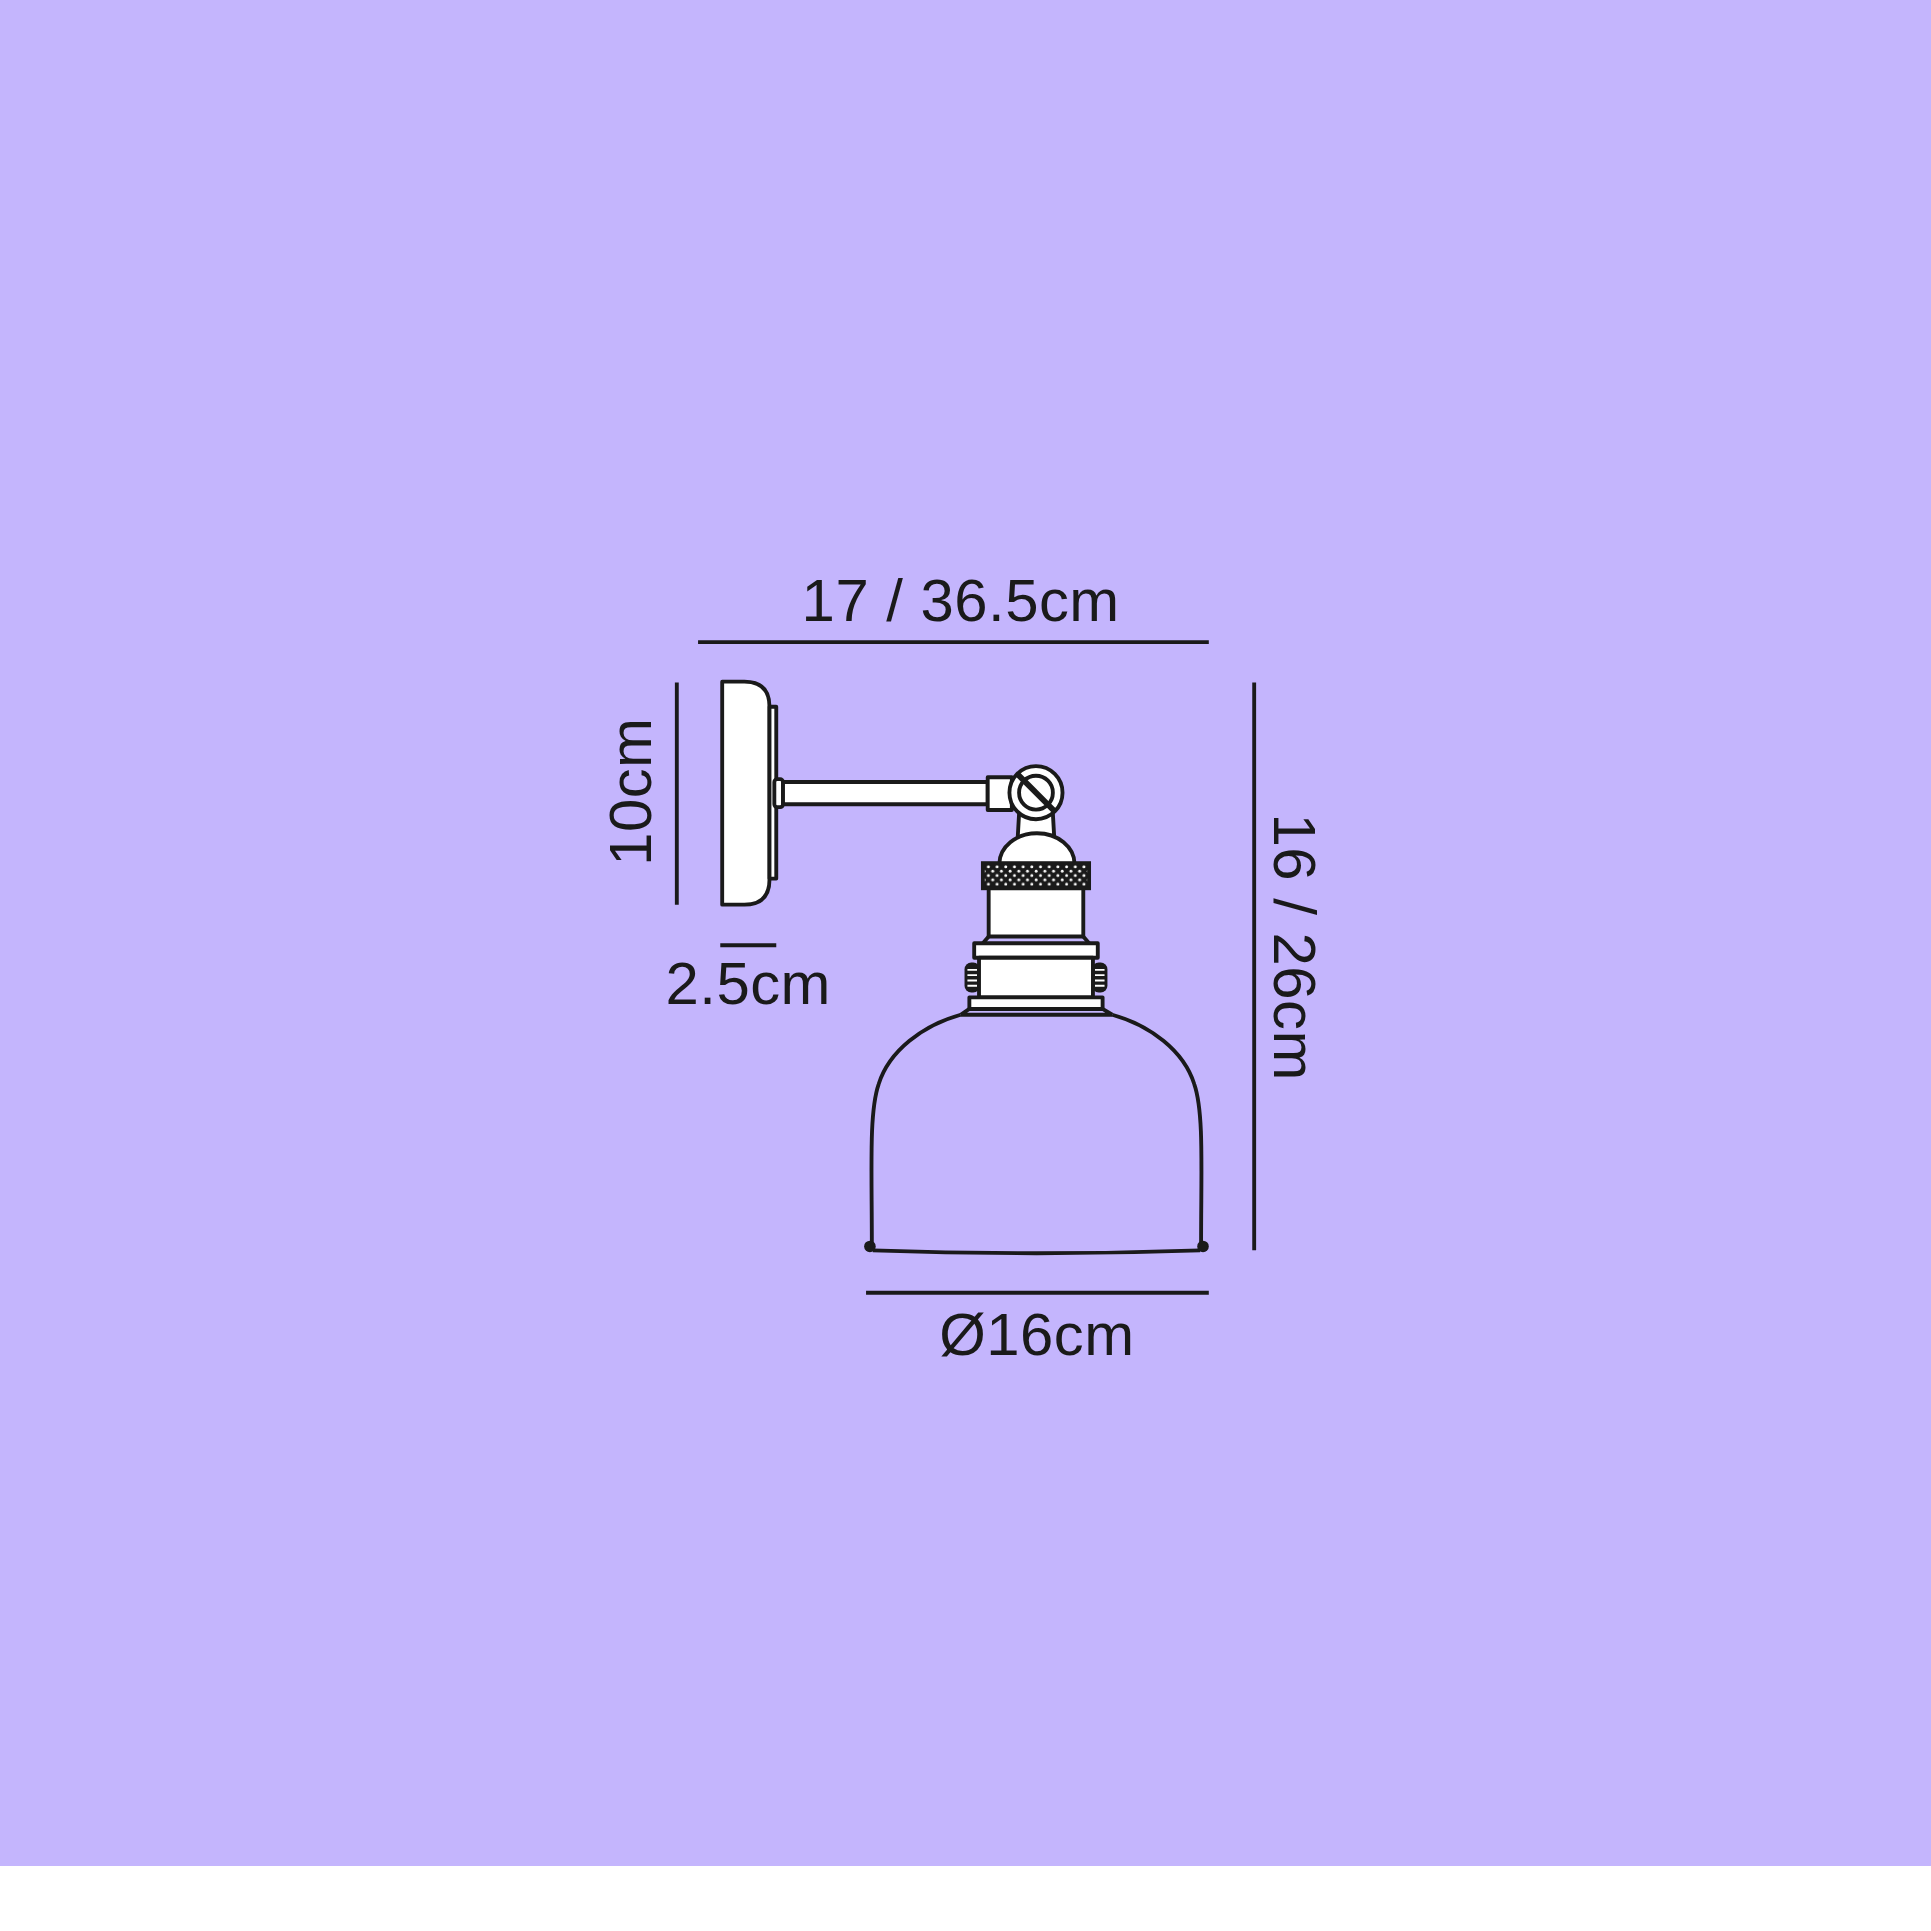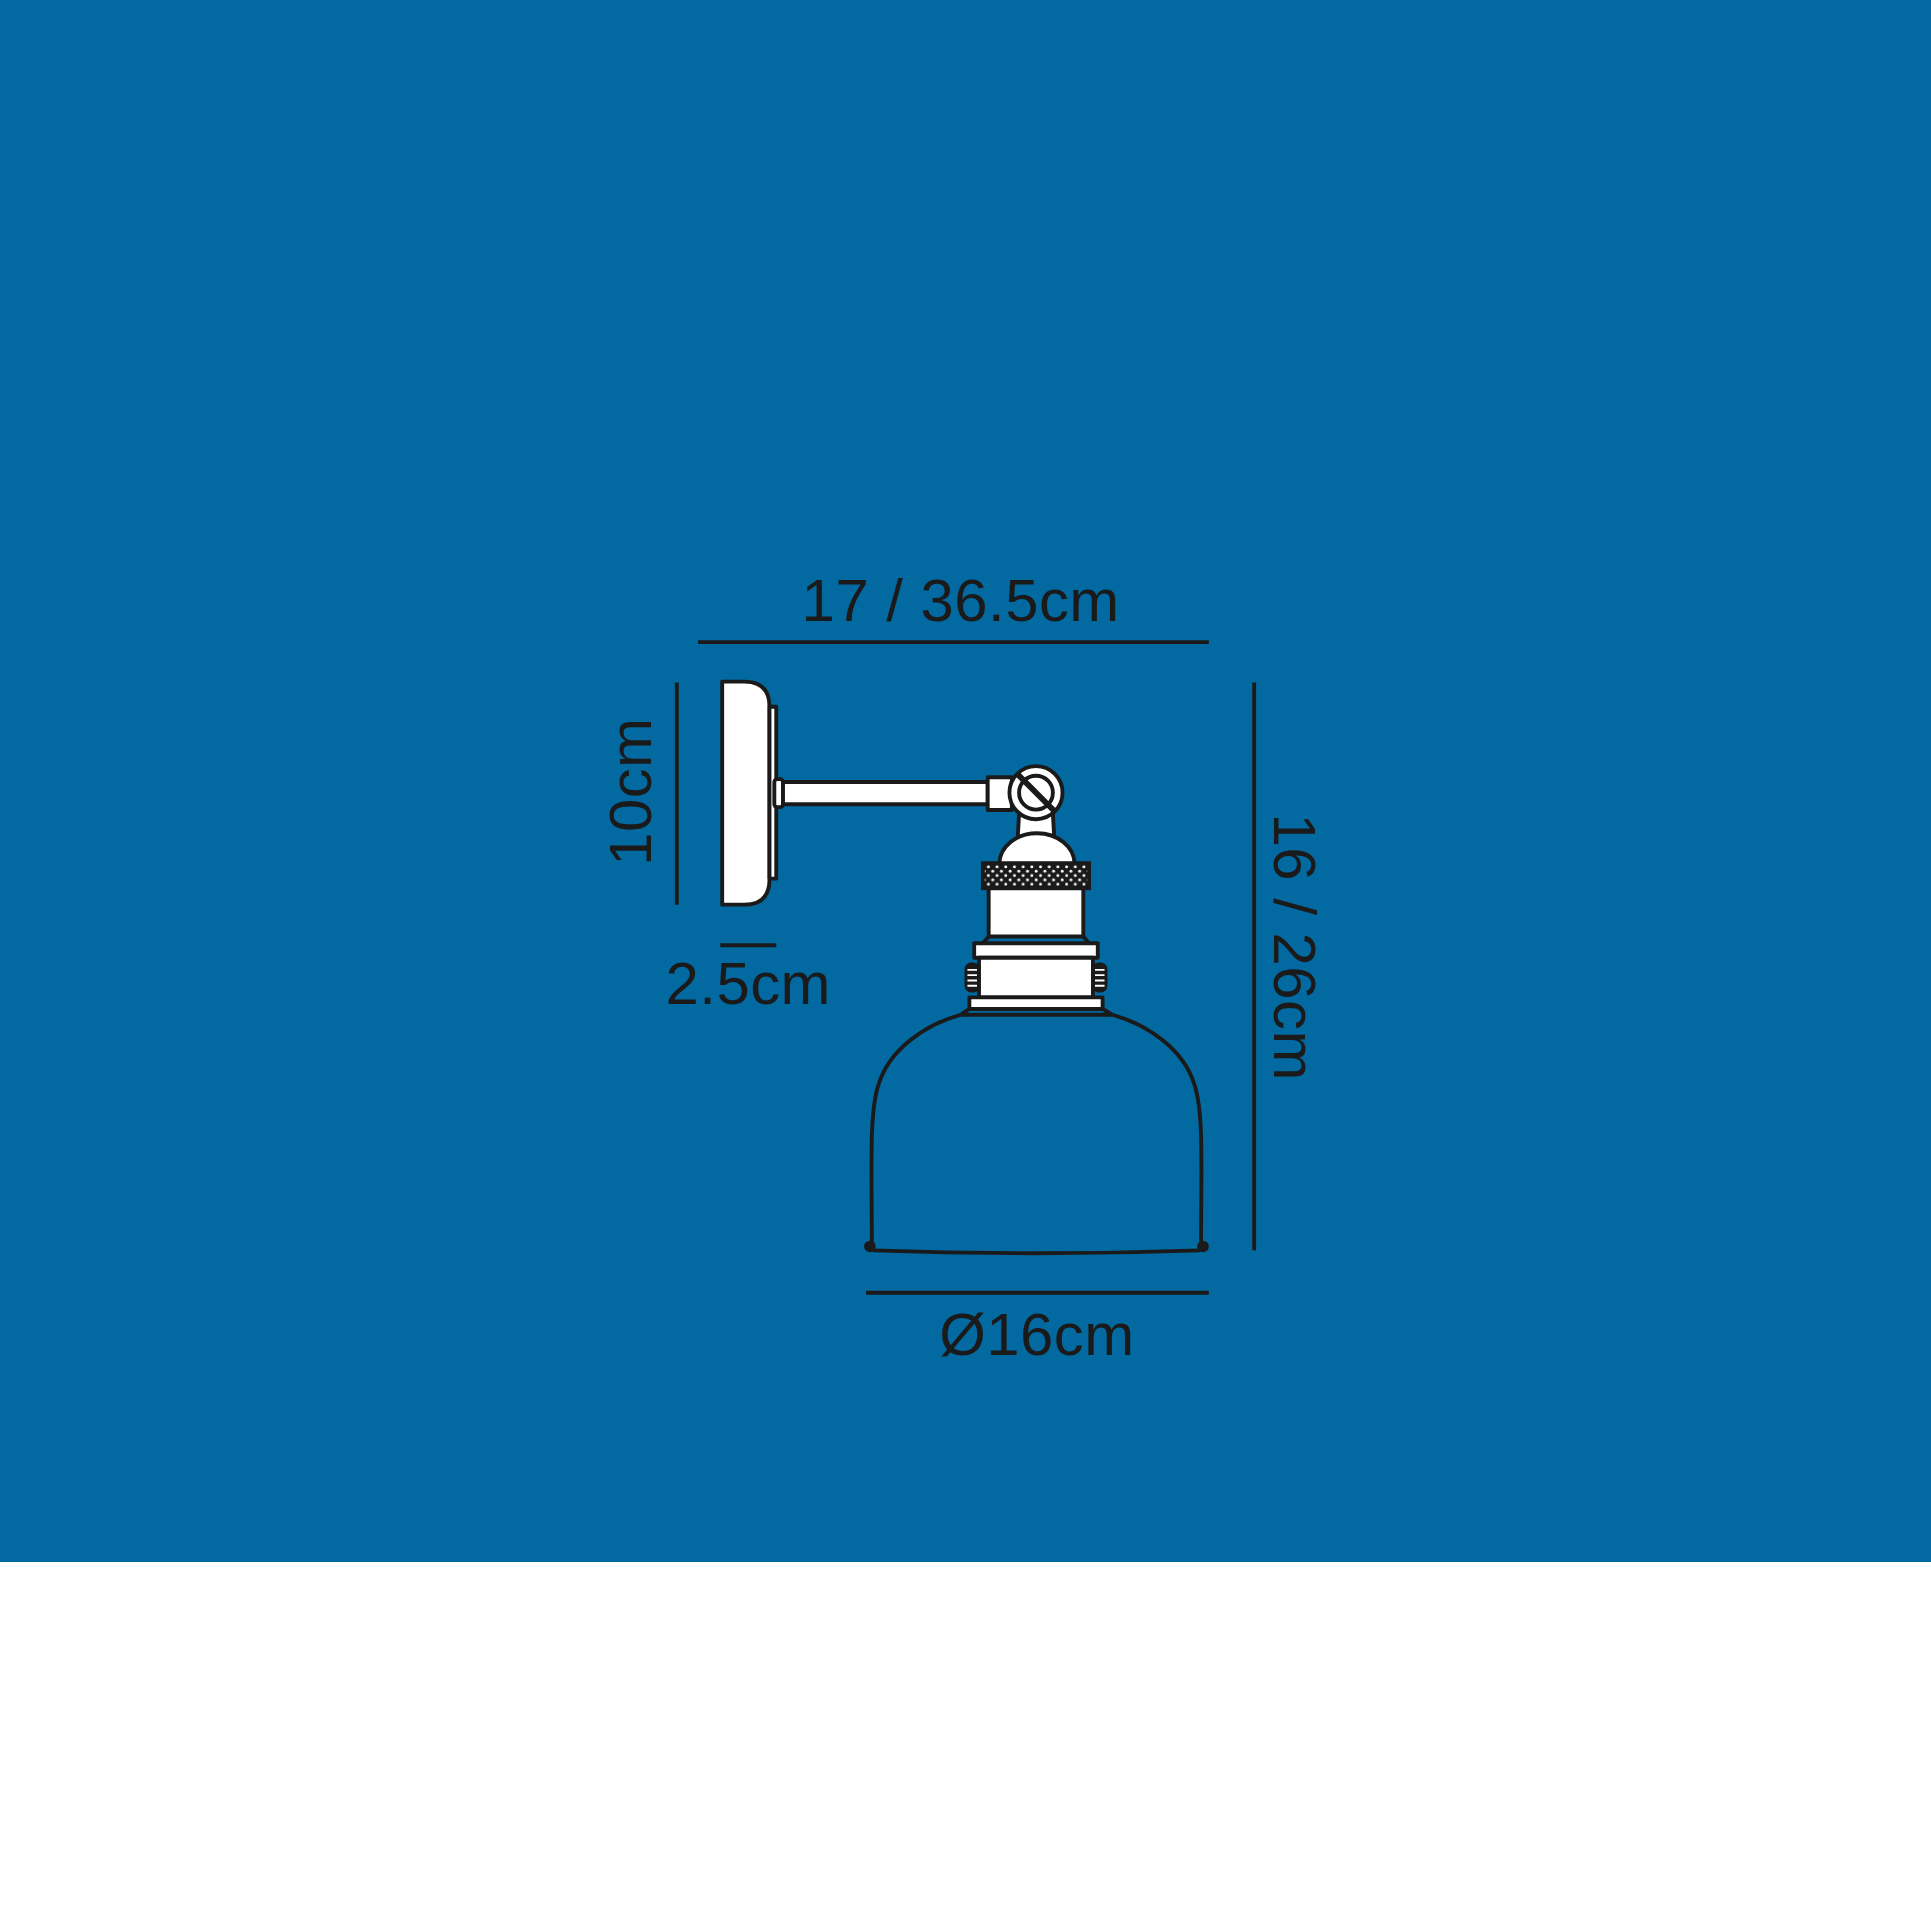--- a/index.html
+++ b/index.html
@@ -3,22 +3,22 @@
 <meta charset="utf-8">
 <style>
   html, body {
     margin: 0;
     padding: 0;
     background: #ffffff;
   }
   .canvas {
     position: relative;
     width: 1931px;
-    height: 1562px;
-    background: #0369a1;
+    height: 1866px;
+    background: #c4b5fd;
     overflow: hidden;
   }
   svg.diagram {
     display: block;
     width: 1931px;
     height: 1931px;
   }
   svg.diagram .outline {
     fill: none;
     stroke: #1a1a1a;

